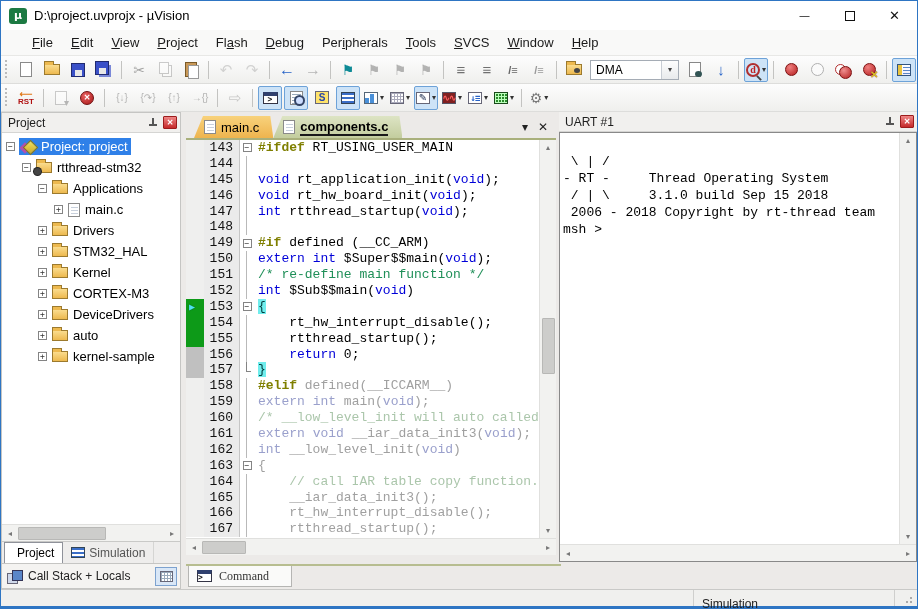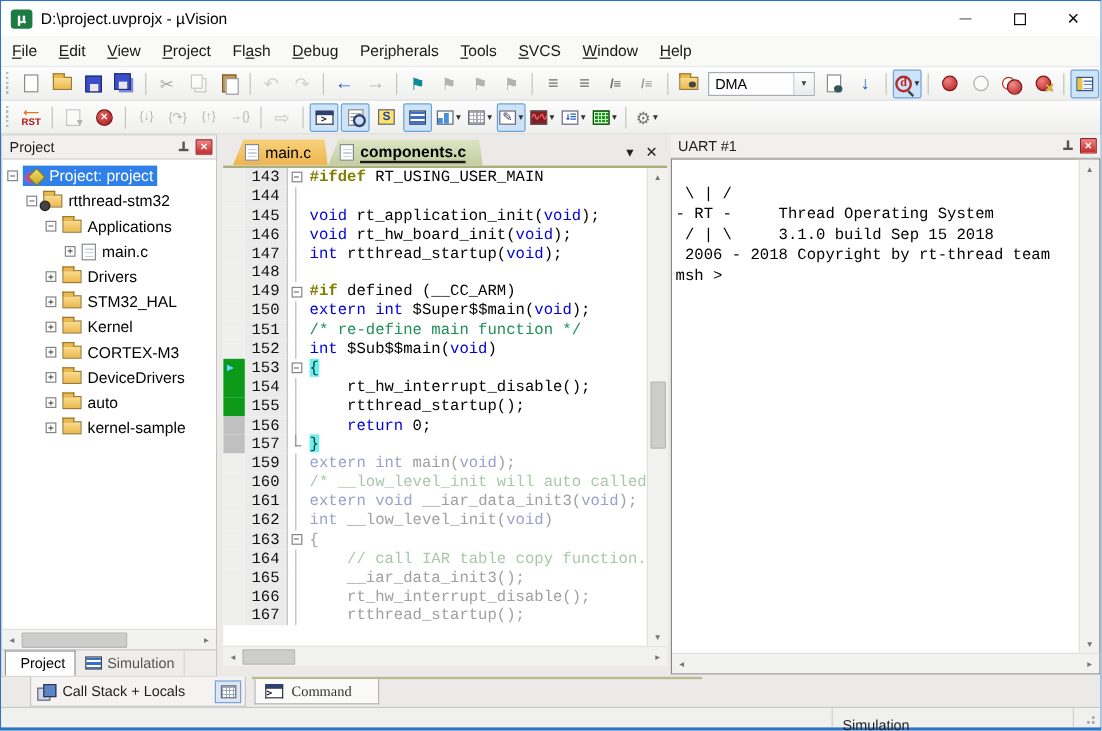--- a/index.html
+++ b/index.html
@@ -11,21 +11,21 @@
   .applogo { width:18px; height:16px; background:#1c7a43; border-radius:3px; color:#fff; font:bold 11px/16px "DejaVu Sans",sans-serif; text-align:center; margin-right:7px; flex:none; }
   .applogo::after { content:"µ"; }
   .title { font-size:13px; color:#000; flex:1; }
   .winbtn { width:45px; height:28px; display:flex; align-items:center; justify-content:center; color:#111; font-size:12px; }
   .wmin::after { content:"—"; font-size:10px; }
   .wmax { }
   .wmax i { display:block; width:10px; height:10px; border:1px solid #111; }
   .wclose::after { content:"✕"; font-size:13px; }
 
   
-  .menubar { height:26px; background:#f9f9f8; display:flex; align-items:center; padding-left:0; flex:none; border-bottom:1px solid #e8e8e6; }
+  .menubar { height:26px; background:#f9f9f8; display:flex; align-items:center; padding-left:22px; flex:none; border-bottom:1px solid #e8e8e6; }
   .menuitem { padding:0 9px; font-size:13px; color:#1a1a1a; height:22px; line-height:22px; }
   .menuitem u { text-decoration:underline; }
 
   
   .toolbar { height:28px; background:linear-gradient(#fdfdfd,#efefed); border-bottom:1px solid #dddddb; display:flex; align-items:center; padding-left:2px; flex:none; }
   .grip { width:7px; height:20px; margin-right:3px; background:repeating-linear-gradient(#bbb 0 2px, transparent 2px 4px); background-size:2px 100%; background-repeat:no-repeat; background-position:2px 0; flex:none; }
   .tbtn { min-width:24px; height:24px; display:flex; align-items:center; justify-content:center; margin:0 1px; border:1px solid transparent; border-radius:2px; flex:none; position:relative; }
   .tbtn.act { background:#cde3f7; border-color:#6da2d8; }
   .tbtn.dis { filter:grayscale(1) opacity(.42); }
   .tsep { width:1px; height:18px; background:#c3c3c1; margin:0 4px; flex:none; }
@@ -177,21 +177,21 @@
 
   
   .uart { width:358px; display:flex; flex-direction:column; background:#eceae8; }
   .uartbody { height:430px; border:1px solid #898989; background:#fff; display:flex; flex-direction:column; flex:none; }
   .uartmain { flex:1; display:flex; overflow:hidden; }
   .uarttext { flex:1; padding:3px 0 0 3px; font:13px/17px "Liberation Mono",monospace; color:#000; white-space:pre; overflow:hidden; }
   .uhscroll { border-top:1px solid #e0e0de; }
 
   
   .captionrow { height:25px; display:flex; flex:none; background:#eceae8; }
-  .cstack { width:180px; background:#f4f3f1; border:1px solid #c5c5c3; border-top:none; display:flex; align-items:center; padding:0 3px 0 5px; gap:6px; font-size:12px; color:#222;margin-left:24px; }
+  .cstack { width:180px; background:#f4f3f1; border:1px solid #c5c5c3; border-top:none; display:flex; align-items:center; padding:0 3px 0 5px; gap:6px; font-size:12px; color:#222; }
   .i-callstack { width:15px; height:13px; position:relative; flex:none; }
   .i-callstack::before { content:""; position:absolute; left:0; top:3px; width:9px; height:9px; background:#cfd8ea; border:1px solid #667; }
   .i-callstack::after { content:""; position:absolute; left:5px; top:0; width:9px; height:9px; background:#5a86c8; border:1px solid #335; }
   .cslabel { flex:1; }
   .gridbtn { width:22px; height:19px; border:1px solid #7da2cf; background:#d9e7f7; display:flex; align-items:center; justify-content:center; }
   .gridbtn i { display:block; width:13px; height:11px; border:1px solid #667; background:repeating-linear-gradient(#9ab 0 1px, transparent 1px 3px), repeating-linear-gradient(90deg,#9ab 0 1px, transparent 1px 3px), #fff; }
   .cmdarea { width:375px; border-top:2px solid #b7bd90; display:flex; align-items:flex-start; padding-left:2px;font-family:Liberation Serif, serif; }
   .cmdtab { height:21px; background:#fafaf9; border:1px solid #b5b5b3; border-top:none; display:flex; align-items:center; gap:7px; padding:0 22px 0 8px; font-size:12px; color:#333; }
   .i-console { width:15px; height:12px; background:#fff; border:1px solid #334; border-top:4px solid #30406e; color:#111; font:bold 8px/7px monospace; flex:none; }
   .i-console::after { content:">"; }
@@ -538,20 +538,21 @@
             <div class="cl"><span class="mg"></span><span class="lno">148</span><span class="fold"><span class="fline"></span></span><span class="ct"></span></div>
             <div class="cl"><span class="mg"></span><span class="lno">149</span><span class="fold"><span class="fbox">−</span></span><span class="ct"><span class="c-pp">#if</span><span class="c-pl"> defined (__CC_ARM)</span></span></div>
             <div class="cl"><span class="mg"></span><span class="lno">150</span><span class="fold"><span class="fline"></span></span><span class="ct"><span class="c-kw">extern</span><span class="c-pl"> </span><span class="c-kw">int</span><span class="c-pl"> $Super$$main(</span><span class="c-kw">void</span><span class="c-pl">);</span></span></div>
             <div class="cl"><span class="mg"></span><span class="lno">151</span><span class="fold"><span class="fline"></span></span><span class="ct"><span class="c-cm">/* re-define main function */</span></span></div>
             <div class="cl"><span class="mg"></span><span class="lno">152</span><span class="fold"><span class="fline"></span></span><span class="ct"><span class="c-kw">int</span><span class="c-pl"> $Sub$$main(</span><span class="c-kw">void</span><span class="c-pl">)</span></span></div>
             <div class="cl"><span class="mg green"><span class="arrow">▶</span></span><span class="lno">153</span><span class="fold"><span class="fbox">−</span></span><span class="ct"><span class="c-br">{</span></span></div>
             <div class="cl"><span class="mg green"></span><span class="lno">154</span><span class="fold"><span class="fline"></span></span><span class="ct"><span class="c-pl">    rt_hw_interrupt_disable();</span></span></div>
             <div class="cl"><span class="mg green"></span><span class="lno">155</span><span class="fold"><span class="fline"></span></span><span class="ct"><span class="c-pl">    rtthread_startup();</span></span></div>
             <div class="cl"><span class="mg grey"></span><span class="lno">156</span><span class="fold"><span class="fline"></span></span><span class="ct"><span class="c-pl">    </span><span class="c-kw">return</span><span class="c-pl"> 0;</span></span></div>
             <div class="cl"><span class="mg grey"></span><span class="lno">157</span><span class="fold"><span class="ftick"></span></span><span class="ct"><span class="c-br">}</span></span></div>
+            <div class="cl"><span class="mg"></span><span class="lno">158</span><span class="fold"><span class="fline"></span></span><span class="ct"><span class="c-pp">#elif</span><span class="c-ipl"> defined(__ICCARM__)</span></span></div>
             <div class="cl"><span class="mg"></span><span class="lno">159</span><span class="fold"><span class="fline"></span></span><span class="ct"><span class="c-ikw">extern</span><span class="c-ipl"> </span><span class="c-ikw">int</span><span class="c-ipl"> main(</span><span class="c-ikw">void</span><span class="c-ipl">);</span></span></div>
             <div class="cl"><span class="mg"></span><span class="lno">160</span><span class="fold"><span class="fline"></span></span><span class="ct"><span class="c-icm">/* __low_level_init will auto called */</span></span></div>
             <div class="cl"><span class="mg"></span><span class="lno">161</span><span class="fold"><span class="fline"></span></span><span class="ct"><span class="c-ikw">extern</span><span class="c-ipl"> </span><span class="c-ikw">void</span><span class="c-ipl"> __iar_data_init3(</span><span class="c-ikw">void</span><span class="c-ipl">);</span></span></div>
             <div class="cl"><span class="mg"></span><span class="lno">162</span><span class="fold"><span class="fline"></span></span><span class="ct"><span class="c-ikw">int</span><span class="c-ipl"> __low_level_init(</span><span class="c-ikw">void</span><span class="c-ipl">)</span></span></div>
             <div class="cl"><span class="mg"></span><span class="lno">163</span><span class="fold"><span class="fbox">−</span></span><span class="ct"><span class="c-ipl">{</span></span></div>
             <div class="cl"><span class="mg"></span><span class="lno">164</span><span class="fold"><span class="fline"></span></span><span class="ct"><span class="c-icm">    // call IAR table copy function.</span></span></div>
             <div class="cl"><span class="mg"></span><span class="lno">165</span><span class="fold"><span class="fline"></span></span><span class="ct"><span class="c-ipl">    __iar_data_init3();</span></span></div>
             <div class="cl"><span class="mg"></span><span class="lno">166</span><span class="fold"><span class="fline"></span></span><span class="ct"><span class="c-ipl">    rt_hw_interrupt_disable();</span></span></div>
             <div class="cl"><span class="mg"></span><span class="lno">167</span><span class="fold"><span class="fline"></span></span><span class="ct"><span class="c-ipl">    rtthread_startup();</span></span></div>
           </div>

